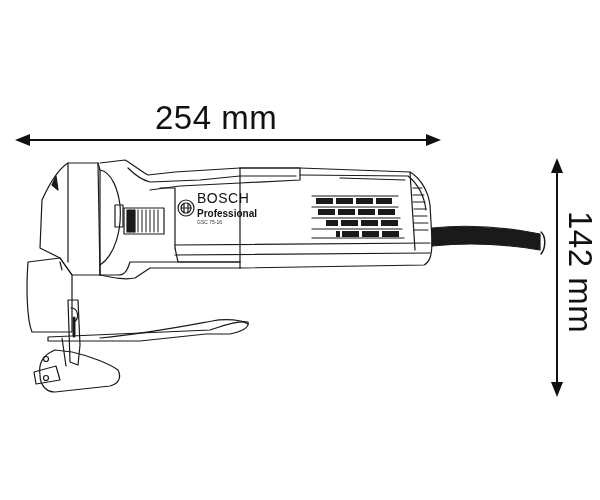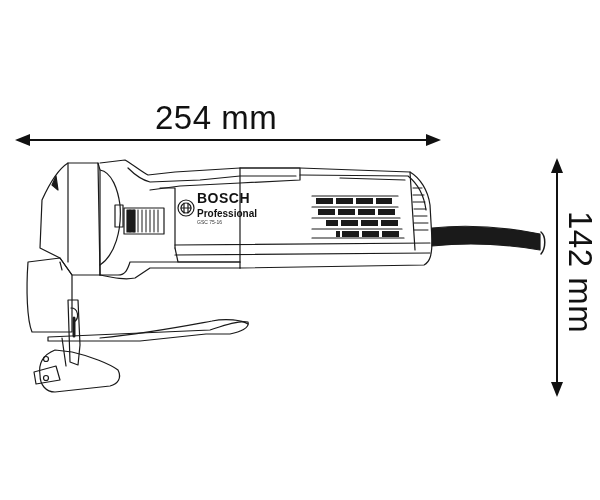--- a/index.html
+++ b/index.html
@@ -2,21 +2,21 @@
 <html><head>
   <meta charset="utf-8">
   <style>
     html, body { margin: 0; padding: 0; background: #ffffff; }
     body { width: 600px; height: 500px; position: relative; overflow: hidden; font-family: "Liberation Sans", sans-serif; }
     .canvas { position: absolute; left: 0; top: 0; width: 600px; height: 500px; }
     .dim-text { position: absolute; color: #111; font-family: "Liberation Sans", sans-serif; font-size: 33px; white-space: nowrap; letter-spacing: 0.5px; }
     .dim-h-text { left: 155px; top: 99px; }
     .dim-v-text { left: 520px; top: 252px; width: 120px; text-align: center; transform: rotate(90deg); transform-origin: center center; }
     .brand { position: absolute; font-family: "Liberation Sans", sans-serif; color: #111; white-space: nowrap; }
-    .brand-name { left: 197px; top: 190px; font-size: 14px; font-weight: bold; letter-spacing: 0.5px; }
+    .brand-name { left: 197px; top: 190px; font-size: 14px; font-weight: normal; letter-spacing: 0.5px; }
     .brand-line { left: 197px; top: 208px; font-size: 10px; font-weight: bold; }
     .brand-model { left: 197px; top: 219px; font-size: 5px; color: #333; }
   </style>
 </head>
 <body>
 
 <div class="canvas">
   <svg width="600" height="500" viewBox="0 0 600 500" xmlns="http://www.w3.org/2000/svg">
     <defs>
       <marker id="arrow" markerWidth="10" markerHeight="8" refX="9" refY="4" orient="auto" markerUnits="userSpaceOnUse">

